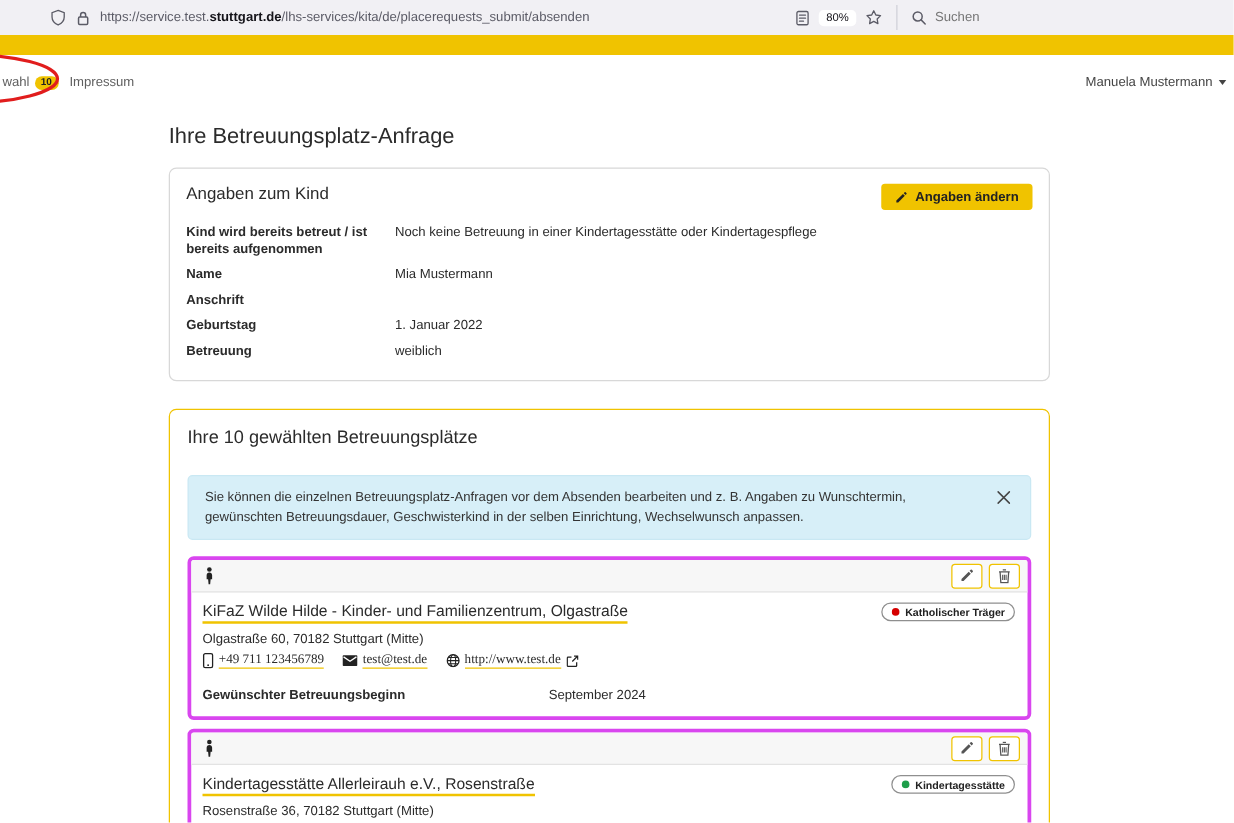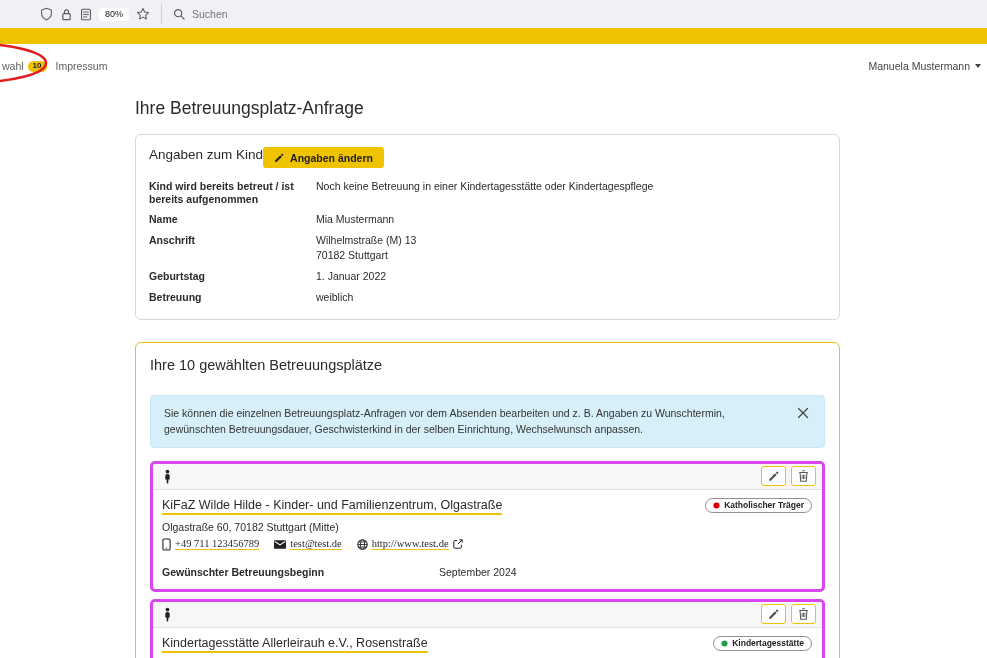--- a/index.html
+++ b/index.html
@@ -34,21 +34,21 @@
   .caret { width:0; height:0; border-left:3.5px solid transparent;
     border-right:3.5px solid transparent; border-top:4px solid #444; }
   .annotation { position:absolute; left:0; top:42px; width:60px; height:46px;
     pointer-events:none; z-index:5; }
 
   
   .content { width:705px; margin-left:135px; }
   .page-title { font-size:17.5px; font-weight:400; color:#2b2b2b; margin:10px 0 15px; }
 
   .card-kind { border:1px solid #d8d8d8; border-radius:6px; padding:12px 13px 12px; }
-  .card-head { display:flex; justify-content:flex-start; align-items:flex-start;
+  .card-head { display:flex; justify-content:space-between; align-items:flex-start;
     margin-bottom:12px; }
   .card-head h2 { font-size:13.5px; font-weight:400; }
   .btn-yellow { background:#f0c300; border:none; border-radius:3px; cursor:pointer;
     font-size:10.5px; font-weight:700; color:#222; padding:4.5px 11px;
     display:flex; align-items:center; gap:6px; font-family:"Liberation Sans",sans-serif; }
 
   .field-row { display:flex; margin-bottom:6.5px; font-size:10.5px; line-height:1.28; }
   .field-label { flex:0 0 167px; font-weight:700; padding-right:12px; }
   .field-value div { margin-bottom:1px; }
 
@@ -90,20 +90,23 @@
 <body>
 
 <div class="chrome">
   <svg width="13" height="14" viewBox="0 0 16 16">
       <path d="M8 1l6 2.2v4.3c0 3.8-2.5 6.3-6 7.8-3.5-1.5-6-4-6-7.8V3.2z" fill="none" stroke="#5b5b66" stroke-width="1.3"></path>
     </svg>
   <svg width="11" height="13" viewBox="0 0 12 14">
       <rect x="2" y="6" width="8" height="6.5" rx="1" fill="none" stroke="#5b5b66" stroke-width="1.3"></rect>
       <path d="M3.8 6V4.2a2.2 2.2 0 014.4 0V6" fill="none" stroke="#5b5b66" stroke-width="1.3"></path>
     </svg>
+  <div class="url-field">
+    <div class="url-text"><span>https://service.test.</span><b>stuttgart.de</b><span>/lhs-services/kita/de/placerequests_submit/absenden</span></div>
+  </div>
   <div class="chrome-right">
     <svg width="12" height="13" viewBox="0 0 14 16">
         <rect x="1.5" y="1.5" width="11" height="13" rx="1.5" fill="none" stroke="#5b5b66" stroke-width="1.3"></rect>
         <path d="M4 5h6M4 8h6M4 11h4" stroke="#5b5b66" stroke-width="1.2" stroke-linecap="round"></path>
       </svg>
     <span class="zoom-badge">80%</span>
     <svg width="14" height="14" viewBox="0 0 16 16">
         <path d="M8 1.8l1.9 3.9 4.3.6-3.1 3 .7 4.3L8 11.6l-3.8 2 .7-4.3-3.1-3 4.3-.6z" fill="none" stroke="#5b5b66" stroke-width="1.2" stroke-linejoin="round"></path>
       </svg>
     <div class="divider"></div>
@@ -159,24 +162,20 @@
         </div>
     </div>
     <div class="field-row">
       <div class="field-label">Name</div>
       <div class="field-value">
           <div>Mia Mustermann</div>
         </div>
     </div>
     <div class="field-row">
       <div class="field-label">Anschrift</div>
-      <div class="field-value">
-          <div>Wilhelmstraße (M) 13</div>
-          <div>70182 Stuttgart</div>
-        </div>
     </div>
     <div class="field-row">
       <div class="field-label">Geburtstag</div>
       <div class="field-value">
           <div>1. Januar 2022</div>
         </div>
     </div>
     <div class="field-row" style="margin-bottom:2px;">
       <div class="field-label">Betreuung</div>
       <div class="field-value">

